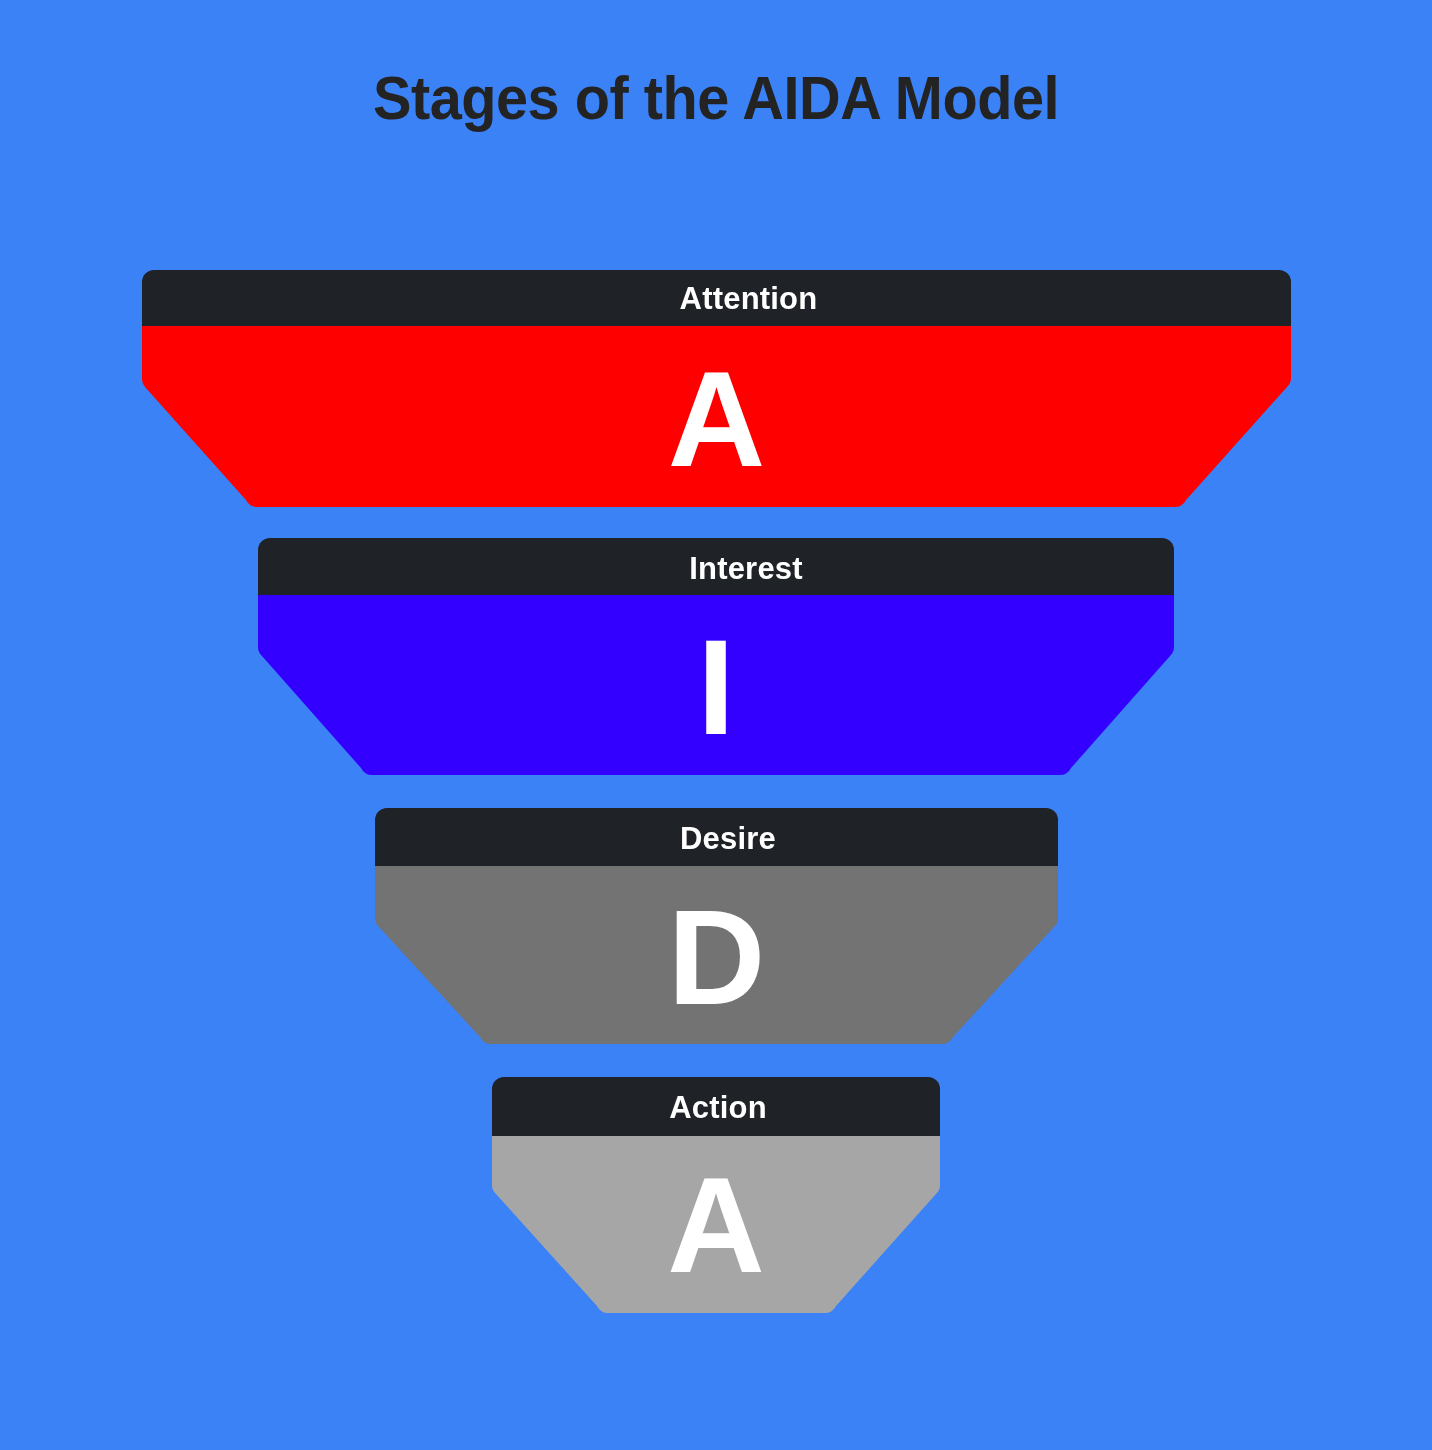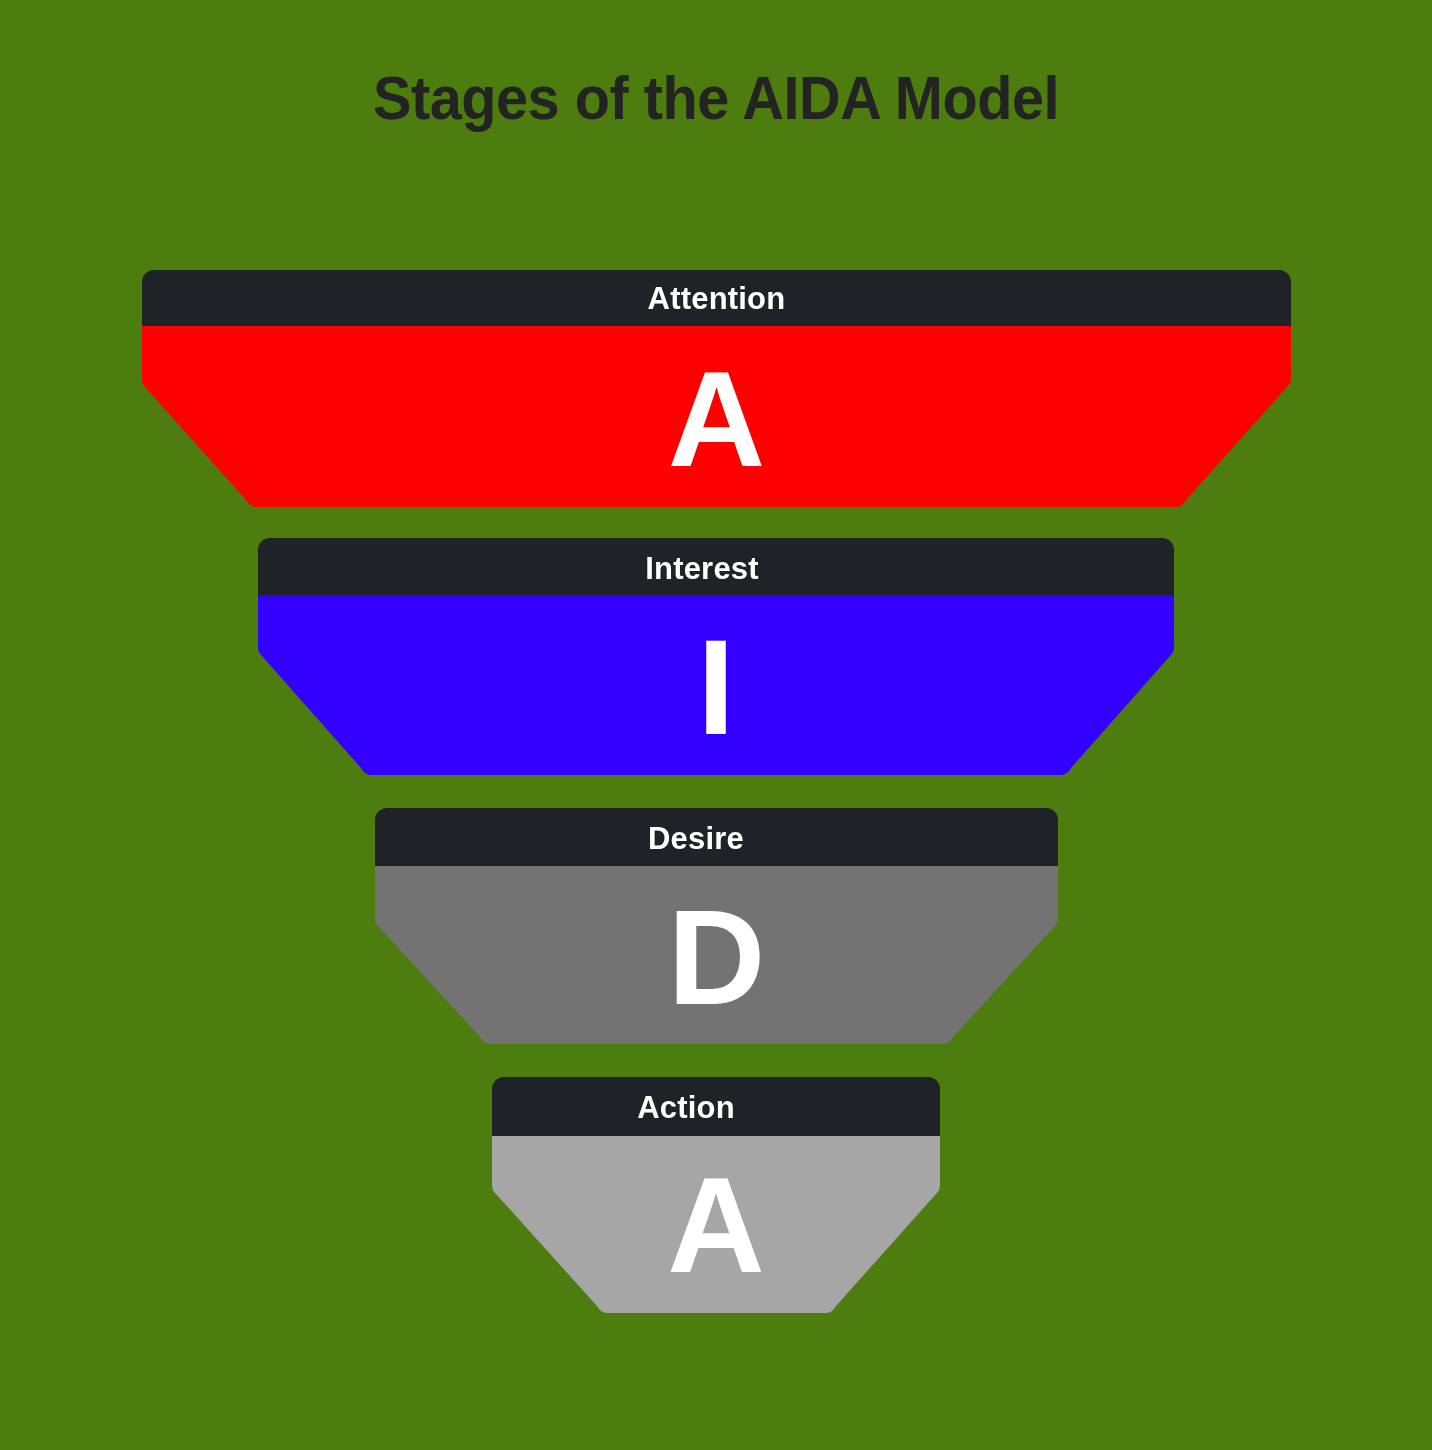--- a/index.html
+++ b/index.html
@@ -12,21 +12,21 @@
     height: 1450px;
     background: #f0f0f0;
     font-family: "Liberation Sans", sans-serif;
     overflow: hidden;
   }
 
   #canvas {
     position: relative;
     width: 1432px;
     height: 1450px;
-    background: #4d7c0f;
+    background: #3b82f6;
   }
 
   
   .chart-title {
     position: absolute;
     top: 62px;
     left: 0;
     width: 1432px;
     text-align: center;
     font-family: "Liberation Sans", sans-serif;
@@ -62,40 +62,41 @@
   .stage-label {
     position: absolute;
     text-align: center;
     color: #ffffff;
     font-family: "Liberation Sans", sans-serif;
     font-weight: bold;
     font-size: 31px;
     letter-spacing: 0.2px;
     white-space: nowrap;
     pointer-events: none;
+    padding-left: 32px;
   }
 
   .stage-letter {
     position: absolute;
     text-align: center;
     color: #ffffff;
     font-family: "Liberation Sans", sans-serif;
     font-weight: bold;
     font-size: 135px;
     line-height: 1;
     letter-spacing: 0px;
     white-space: nowrap;
     pointer-events: none;
   }
 
   
   #label-0  { left: 142px;  width: 1149px; top: 281px;  }
   #letter-0 { left: 142px;  width: 1149px; top: 352px;  }
   
-  #label-1  { left: 244px;  width: 916px;  top: 551px;  }
+  #label-1  { left: 256px;  width: 916px;  top: 551px;  }
   #letter-1 { left: 258px;  width: 916px;  top: 620px;  }
   
   #label-2  { left: 375px;  width: 642px;  top: 821px;  }
   #letter-2 { left: 375px;  width: 683px;  top: 890px;  }
   
   #label-3  { left: 492px;  width: 388px;  top: 1090px; }
   #letter-3 { left: 492px;  width: 448px;  top: 1158px; }
 </style>
 </head>
 <body>

